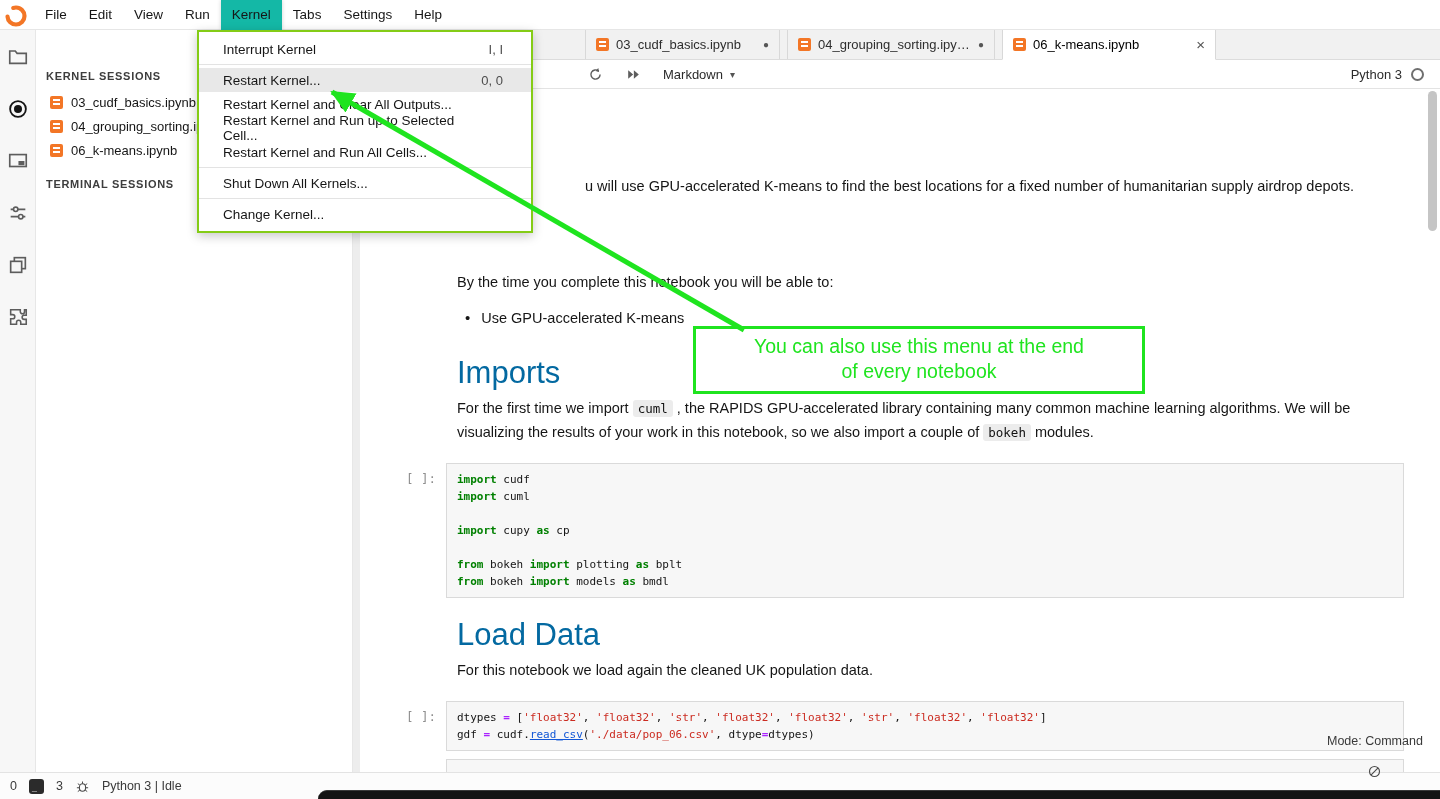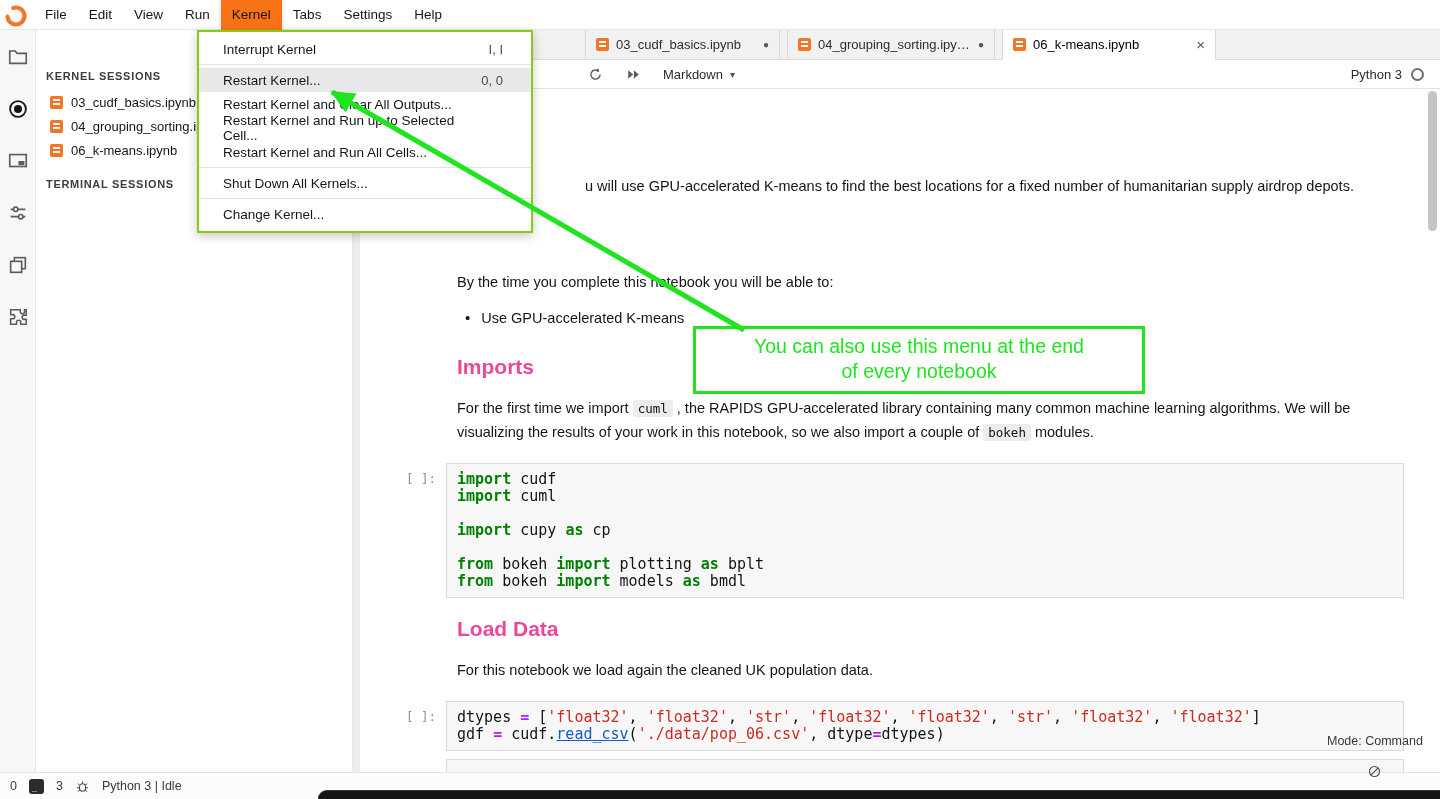--- a/index.html
+++ b/index.html
@@ -5,21 +5,21 @@
   * { margin:0; padding:0; box-sizing:border-box; }
   html,body { width:1440px; height:799px; }
   body { font-family:"Liberation Sans", sans-serif; background:#fff; color:#1a1a1a; }
   #app { position:relative; width:1440px; height:799px; overflow:hidden; background:#fff; }
 
   
   .menubar { position:absolute; left:0; top:0; width:1440px; height:30px; background:#fff;
              border-bottom:1px solid #e6e6e6; display:flex; align-items:center; z-index:50; }
   .logo { width:34px; height:30px; display:flex; align-items:center; justify-content:flex-start; padding-left:3px; }
   .menubar-item { height:30px; line-height:30px; padding:0 11px; font-size:13.5px; color:#161616; cursor:default; }
-  .menubar-item.active { background:#f97316; position:relative; z-index:103; box-shadow:0 0 4px rgba(0,0,0,.18); }
+  .menubar-item.active { background:#14b8a6; position:relative; z-index:103; box-shadow:0 0 4px rgba(0,0,0,.18); }
 
   
   .dropdown { position:absolute; left:197px; top:30px; width:336px; background:#fff;
               border:2px solid #84cc16; box-shadow:0 3px 10px rgba(0,0,0,.22); z-index:100; padding:5px 0; }
   .menu-row { display:flex; justify-content:space-between; align-items:center; height:24px;
               padding:0 28px 0 24px; font-size:13.5px; color:#161616; }
   .menu-row.highlight { background:#e8e8e8; }
   .mi-shortcut { color:#4d4d4d; font-size:13px;padding-left:30px; }
   .menu-sep { height:1px; background:#e3e3e3; margin:3px 0; }
 
@@ -65,33 +65,33 @@
 
   .content { position:absolute; left:0; top:59px; right:0; bottom:0; background:#fff; overflow:hidden; }
   .content .abs { position:absolute; }
   .md-text { font-size:14.5px; color:#161616; line-height:22.5px; }
   .frag { left:225px; top:86px; white-space:nowrap; }
   .objectives { left:97px; top:182px; }
   .bullet-row { left:105px; top:218px; display:flex; gap:11px; }
   .bullet-glyph { font-size:15px; line-height:22px; }
   .green-note { left:333px; top:237px; width:452px; border:3px solid #1FE41F; color:#1FE41F; background:#fff;
                 text-align:center; font-size:19.5px; line-height:25px; padding:5px 4px 7px; }
-  .h2 { font-size:21px; font-weight:bold; color:#ec4899; }
+  .h2 { font-size:31px; font-weight:normal; color:#0369a1; }
   .h-imports { left:97px; top:266px; }
   .p-imports { left:97px; top:308px; width:895px; }
   .inline-code { background:#ececec; border-radius:3px; padding:1px 5px; font-family:"DejaVu Sans Mono", monospace; font-size:12.5px; color:#121212; }
   .h-load { left:97px; top:528px; }
   .p-load { left:97px; top:570px; }
 
   .cell { position:absolute; left:0; right:36px; padding-left:86px; }
   .cell1 { top:374px; } .cell2 { top:612px; } .cell-sliver { top:670px; }
   .prompt { position:absolute; left:4px; top:8px; width:72px; text-align:right;
             font-family:"DejaVu Sans Mono", monospace; font-size:12.5px; color:#8f8f8f; }
   .editor { background:#f7f7f7; border:1px solid #dadada; padding:7px 10px;
-            font-family:"DejaVu Sans Mono", monospace; font-size:15px; line-height:17px; color:#141414; }
+            font-family:"DejaVu Sans Mono", monospace; font-size:11px; line-height:17px; color:#141414; }
   .cell-sliver .editor { height:30px; }
   .tok-k { color:#008000; font-weight:bold; }
   .tok-s { color:#cb2b20;text-align:right; }
   .tok-o { color:#aa22ff; font-weight:bold; }
   .tok-f { color:#1257d6; text-decoration:underline; }
 
   .scroll-thumb { position:absolute; right:3px; top:2px; width:9px; height:140px; background:#c5c5c5; border-radius:5px; }
 
   
   .statusbar { position:absolute; left:0; bottom:0; width:1440px; height:27px; background:#fcfcfc;

